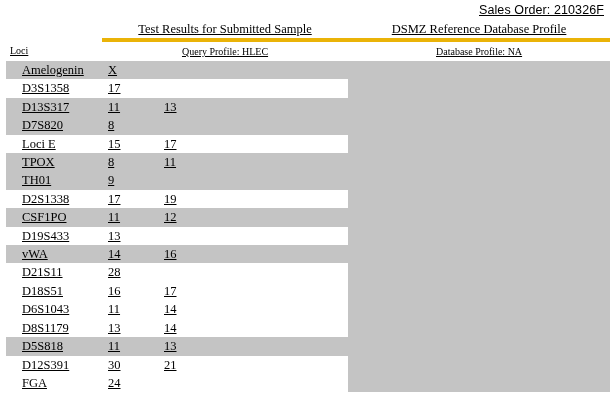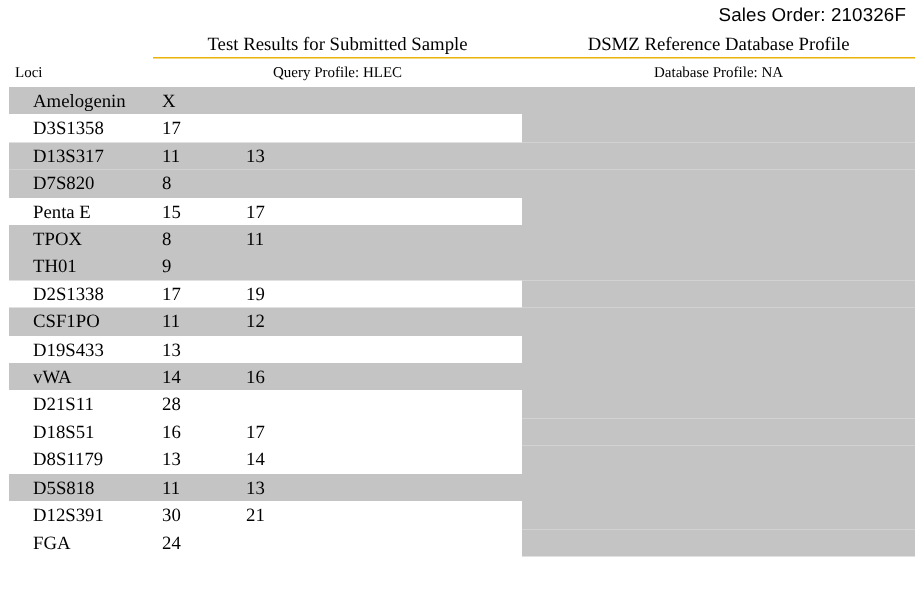--- a/index.html
+++ b/index.html
@@ -13,20 +13,21 @@
     font-family: "Liberation Serif", serif;
     color: #000000;
     overflow: hidden;
   }
   .page {
     position: relative;
     width: 616px;
     height: 408px;
     box-sizing: border-box;
     padding: 0 6px;
+    text-decoration: underline;
   }
   .sales-order {
     text-align: right;
     font-size: 12.5px;
     font-family: "Liberation Sans", sans-serif;
     padding: 3px 6px 3px 0;
     letter-spacing: 0.1px;
   }
   table.str-table {
     border-collapse: collapse;
@@ -44,21 +45,21 @@
   .top-border td {
     border-top: 2px solid #000000;
   }
   .hdr-row td {
     height: 18px;
     line-height: 18px;
     text-align: center;
     font-size: 12.5px;
   }
   .hdr-row td.sect {
-    border-bottom: 1px solid #eab308;
+    border-bottom: 4px solid #eab308;
     margin-top: 11px;
   }
   .sub-row td {
     height: 19px;
     line-height: 19px;
     text-align: center;
     border-bottom: 2px solid #000000;
     font-size: 10px;
   }
   .sub-row td.loci-head {
@@ -151,21 +152,21 @@
       </tr>
       <tr class="data-row">
         <td class="loci shaded">D7S820</td>
         <td class="allele shaded">8</td>
         <td class="allele shaded"></td>
         <td class="allele shaded"></td>
         <td class="allele shaded"></td>
         <td class="allele shaded divider-left"></td>
       </tr>
       <tr class="data-row">
-        <td class="loci">Penta E</td>
+        <td class="loci">Loci E</td>
         <td class="allele">15</td>
         <td class="allele">17</td>
         <td class="allele"></td>
         <td class="allele"></td>
         <td class="allele divider-left shaded"></td>
       </tr>
       <tr class="data-row">
         <td class="loci shaded">TPOX</td>
         <td class="allele shaded">8</td>
         <td class="allele shaded">11</td>
@@ -223,20 +224,28 @@
       </tr>
       <tr class="data-row">
         <td class="loci">D18S51</td>
         <td class="allele">16</td>
         <td class="allele">17</td>
         <td class="allele"></td>
         <td class="allele"></td>
         <td class="allele divider-left shaded"></td>
       </tr>
       <tr class="data-row">
+        <td class="loci">D6S1043</td>
+        <td class="allele">11</td>
+        <td class="allele">14</td>
+        <td class="allele"></td>
+        <td class="allele"></td>
+        <td class="allele divider-left shaded"></td>
+      </tr>
+      <tr class="data-row">
         <td class="loci">D8S1179</td>
         <td class="allele">13</td>
         <td class="allele">14</td>
         <td class="allele"></td>
         <td class="allele"></td>
         <td class="allele divider-left shaded"></td>
       </tr>
       <tr class="data-row">
         <td class="loci shaded">D5S818</td>
         <td class="allele shaded">11</td>

